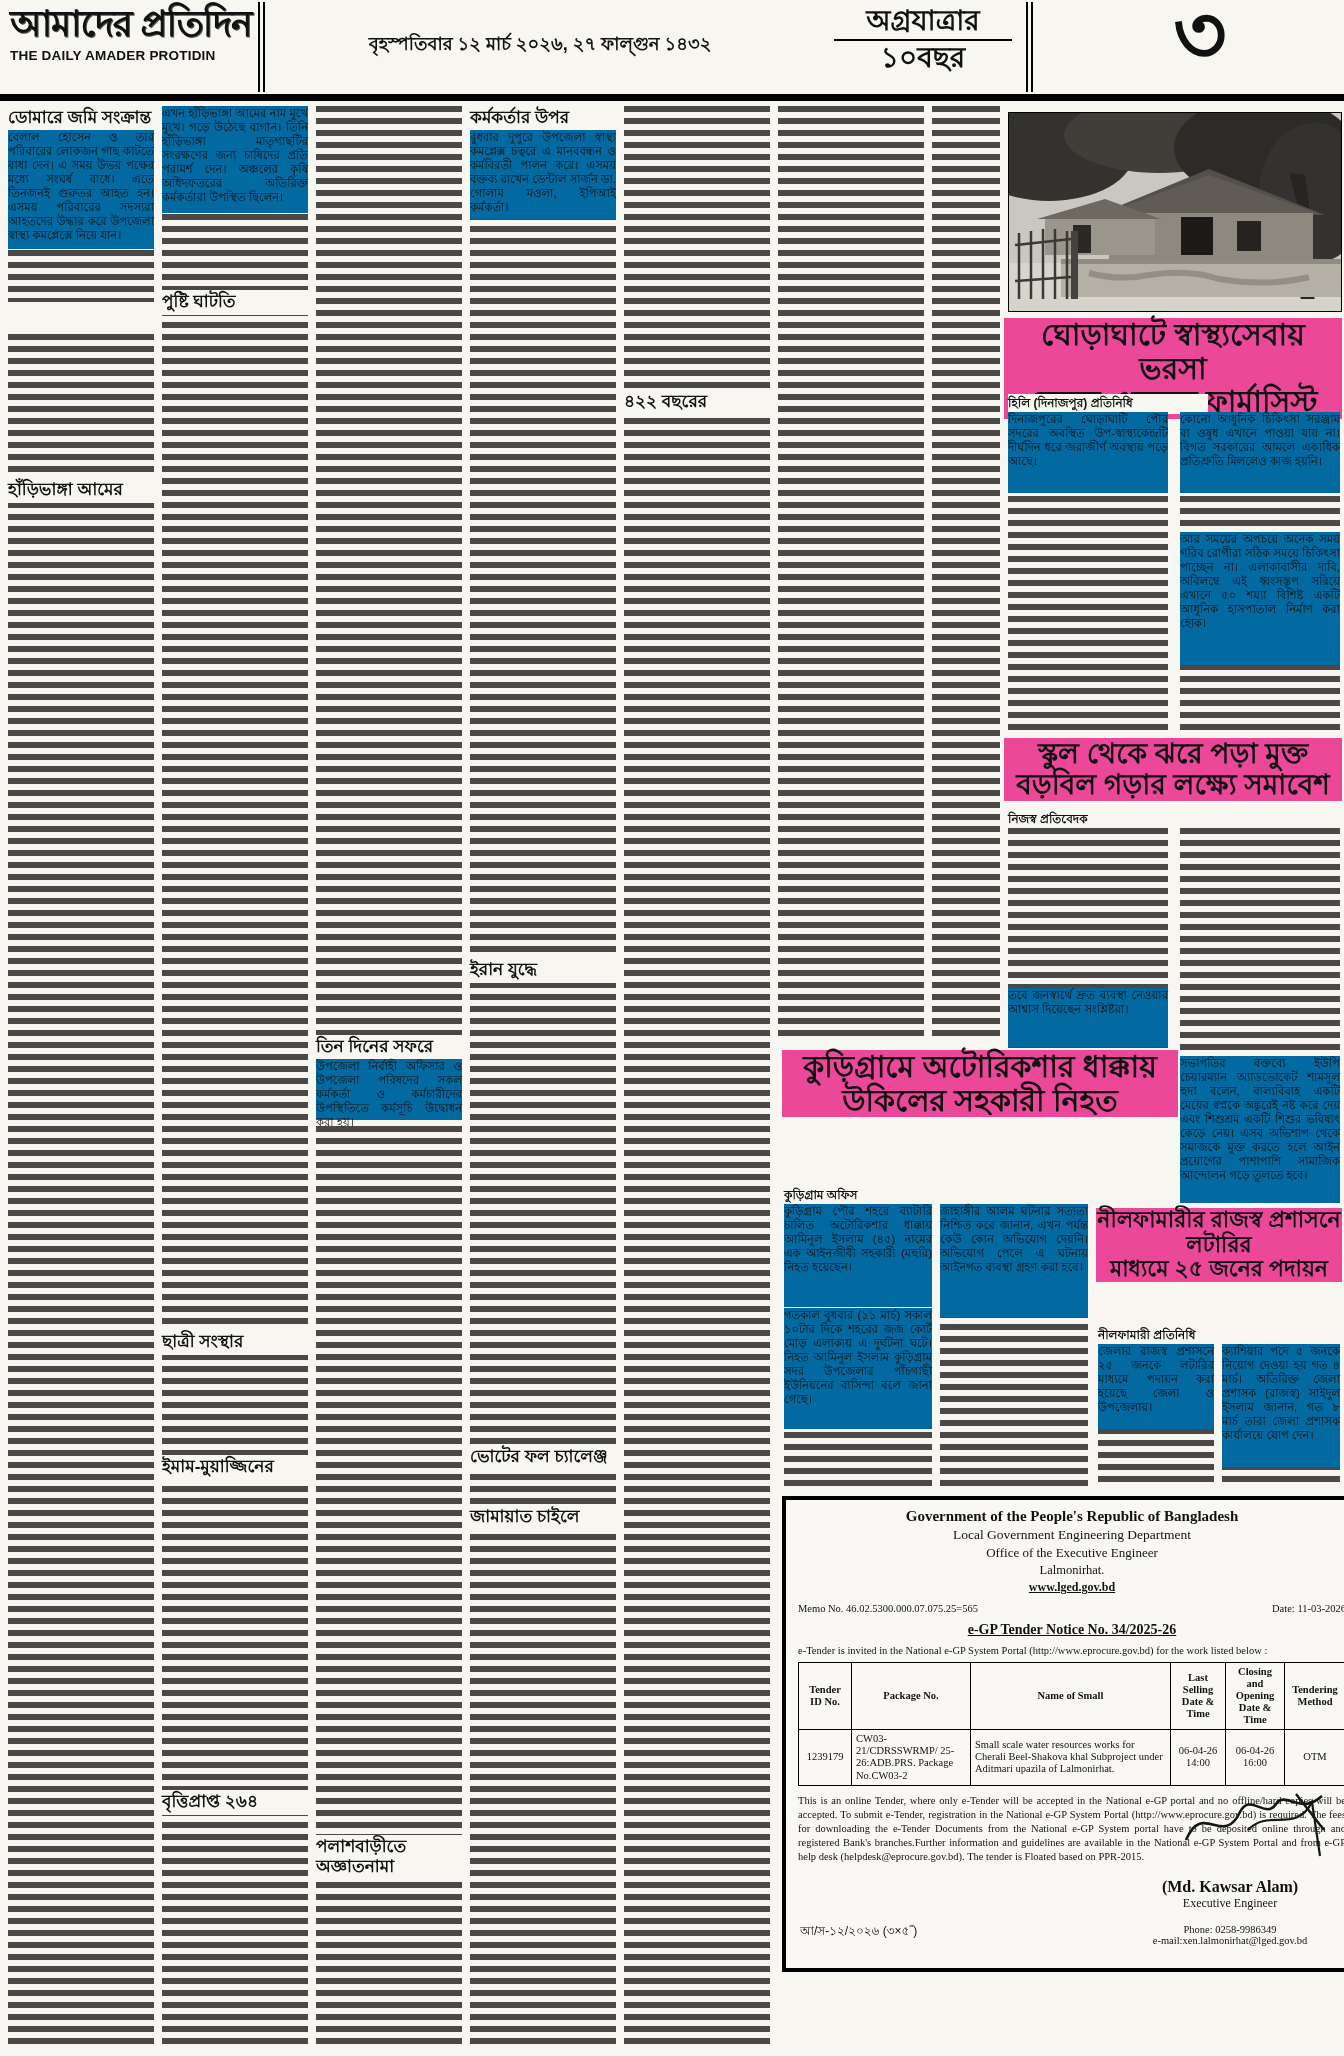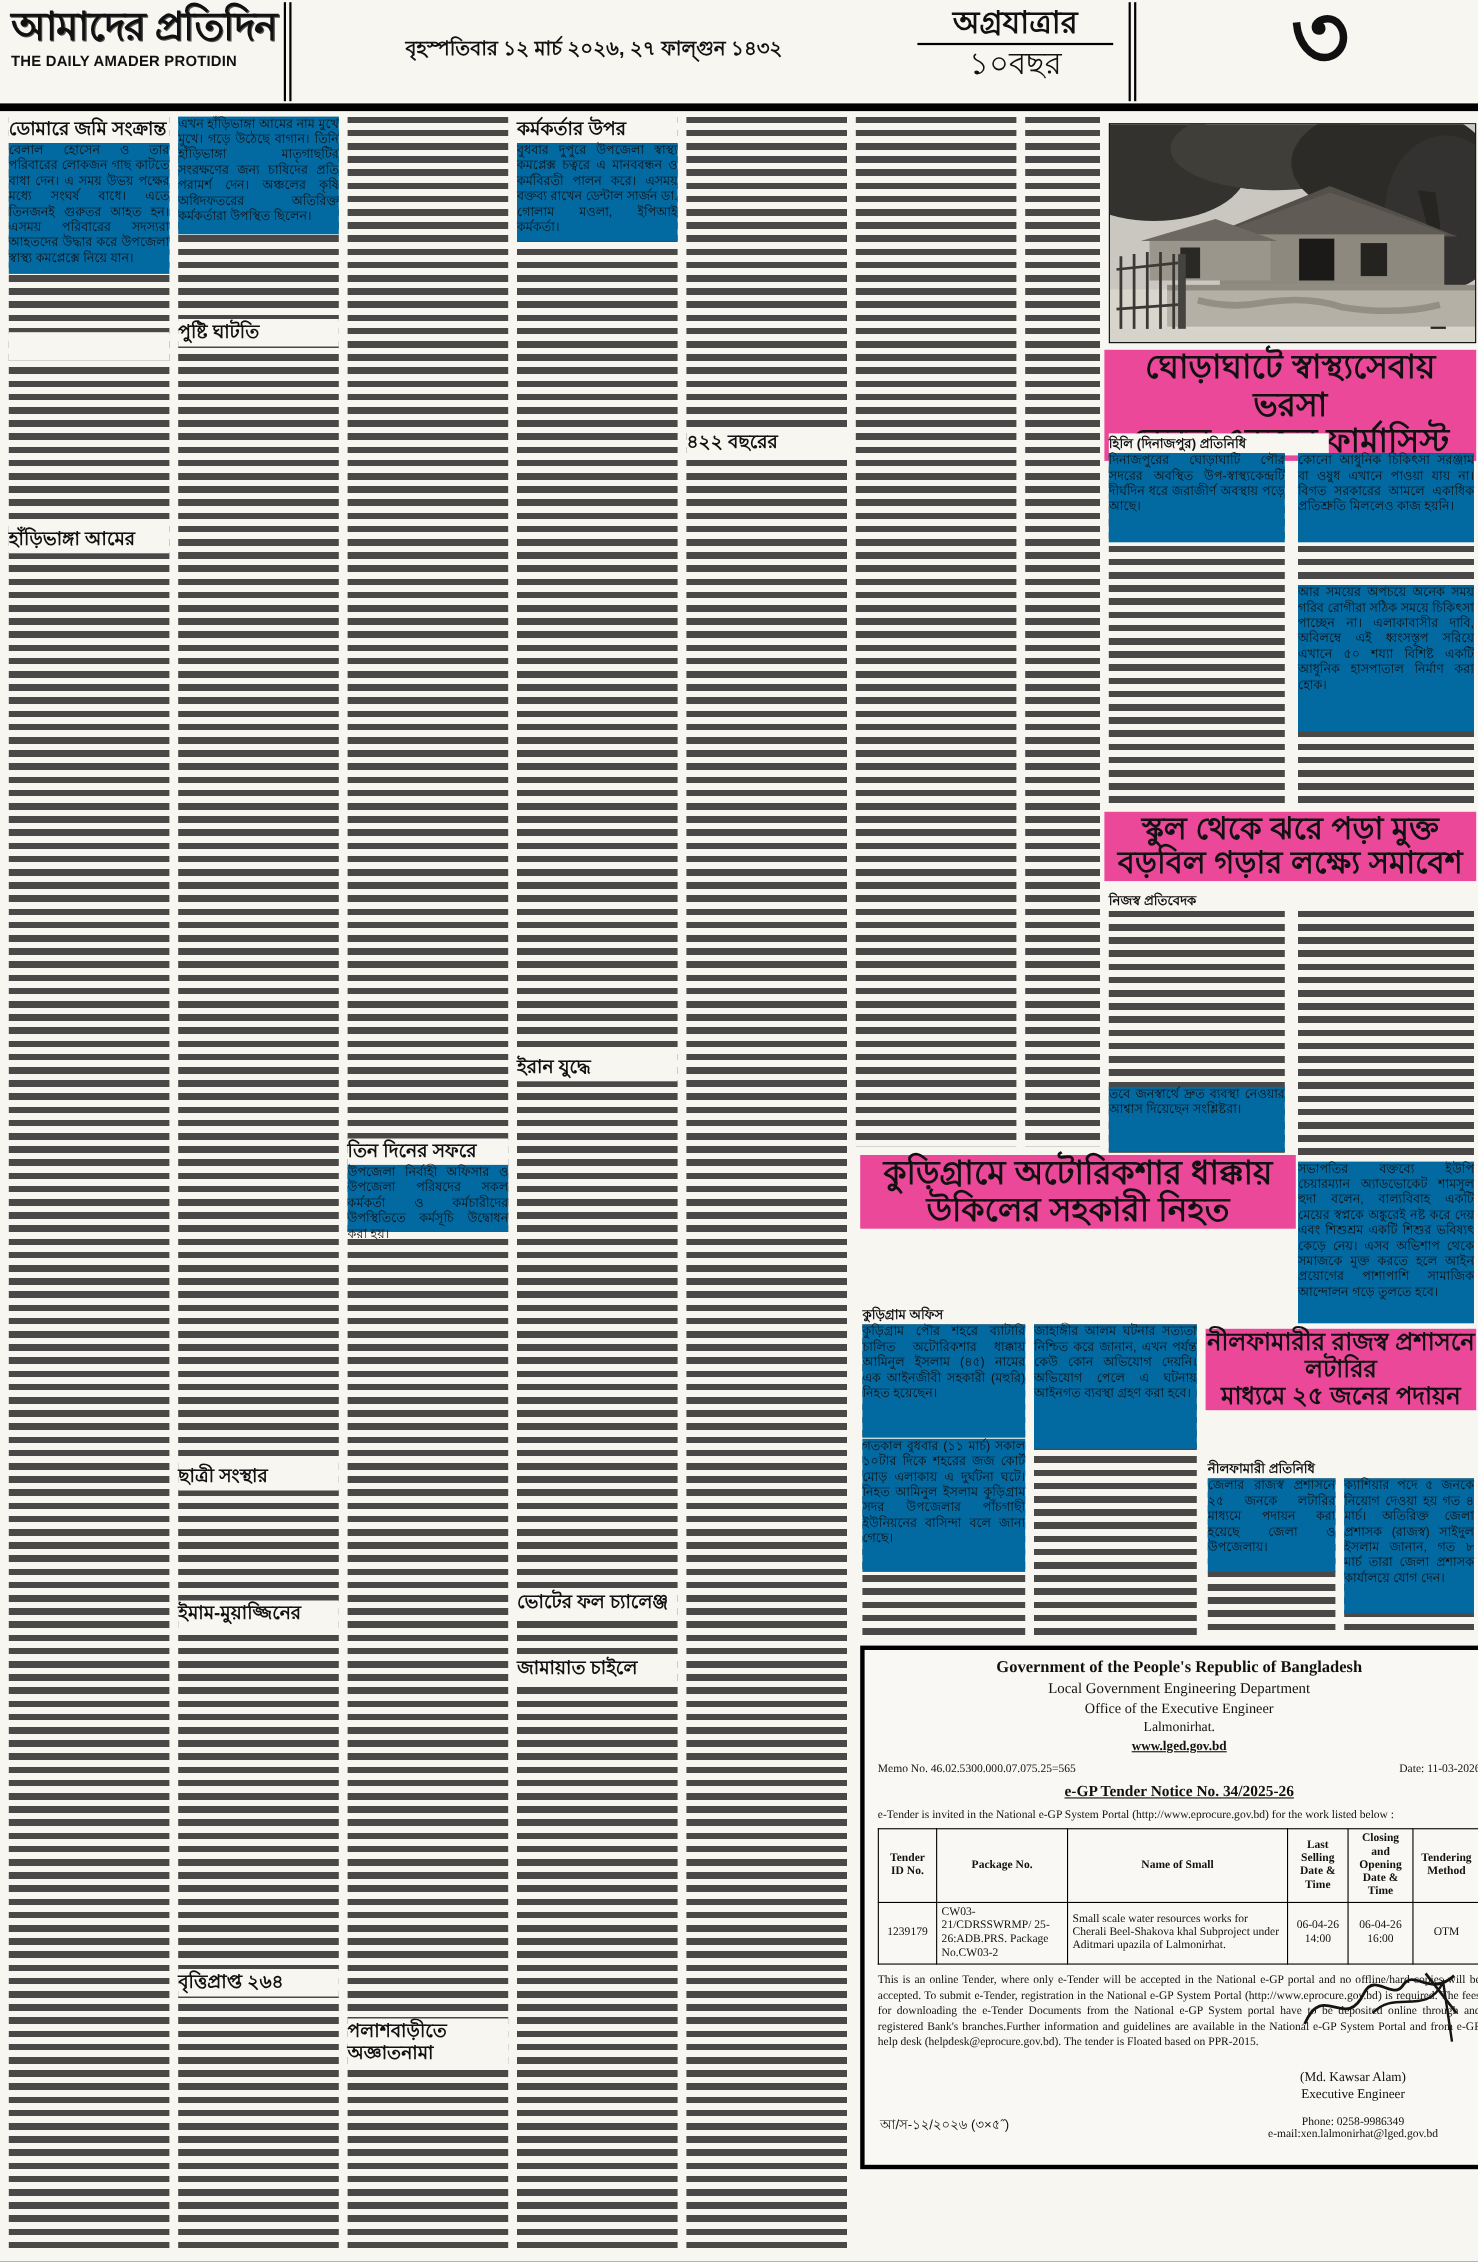--- a/index.html
+++ b/index.html
@@ -32,21 +32,21 @@
   </div>
 
   <div class="abs rule" style="left:258px;top:2px;width:2px;height:90px;"></div>
   <div class="abs rule" style="left:263px;top:2px;width:2px;height:90px;"></div>
 
   <div class="abs" style="left:280px;top:30px;width:520px;text-align:center;font-size:18px;font-weight:bold;">বৃহস্পতিবার ১২ মার্চ ২০২৬, ২৭ ফাল্গুন ১৪৩২</div>
 
   <div class="abs" style="left:828px;top:6px;width:190px;text-align:center;">
     <div style="font-size:28px;font-weight:bold;line-height:1.1;">অগ্রযাত্রার</div>
     <div class="rule" style="height:2px;margin:2px 6px;"></div>
-    <div style="font-size:28px;font-weight:normal;line-height:1.1;">১০বছর</div>
+    <div style="font-size:28px;font-weight:bold;line-height:1.1;">১০বছর</div>
   </div>
 
   <div class="abs rule" style="left:1026px;top:2px;width:2px;height:90px;"></div>
   <div class="abs rule" style="left:1031px;top:2px;width:2px;height:90px;"></div>
 
   <div class="abs" style="left:1120px;top:-10px;width:160px;text-align:center;font-size:82px;font-weight:bold;line-height:1.1;">৩</div>
 
   <div class="abs rule" style="left:0;top:94px;width:1344px;height:7px;"></div>
 
   <div class="abs" style="left:8px;top:106px;width:146px;height:1942px;">
@@ -219,21 +219,21 @@
       </table>
 
     <div style="font-size:10.5px;line-height:1.35;margin-top:8px;text-align:justify;">This is an online Tender, where only e-Tender will be accepted in the National e-GP portal and no offline/hard copies will be accepted. To submit e-Tender, registration in the National e-GP System Portal (http://www.eprocure.gov.bd) is required. The fees for downloading the e-Tender Documents from the National e-GP System portal have to be deposited online through and registered Bank's branches.Further information and guidelines are available in the National e-GP System Portal and from e-GP help desk (helpdesk@eprocure.gov.bd). The tender is Floated based on PPR-2015.</div>
 
     <svg class="abs" style="right:30px;bottom:108px;" width="150" height="70" viewBox="0 0 150 70">
       <path d="M8,50 C25,10 45,58 62,22 C72,2 88,30 98,14 C108,0 122,26 144,6" stroke="#151515" stroke-width="2.6" fill="none"></path>
       <path d="M70,40 C90,18 118,44 134,12 L142,66" stroke="#151515" stroke-width="2.2" fill="none"></path>
       <path d="M118,4 L146,40" stroke="#151515" stroke-width="2.4" fill="none"></path>
     </svg>
     <div class="abs" style="right:18px;bottom:22px;width:220px;text-align:center;">
-      <div style="font-size:12px;font-weight:normal;">(Md. Kawsar Alam)</div>
+      <div style="font-size:16px;font-weight:bold;">(Md. Kawsar Alam)</div>
       <div style="font-size:12px;">Executive Engineer</div>
       <div style="font-size:10.5px;margin-top:13px;">Phone: 0258-9986349</div>
       <div style="font-size:10.5px;">e-mail:xen.lalmonirhat@lged.gov.bd</div>
     </div>
     <div class="abs" style="left:14px;bottom:26px;font-size:12px;font-family:'Liberation Sans','DejaVu Sans',sans-serif;">আ/স-১২/২০২৬ (৩×৫˝)</div>
   </div>
 
 </div>
 
 </body></html>

